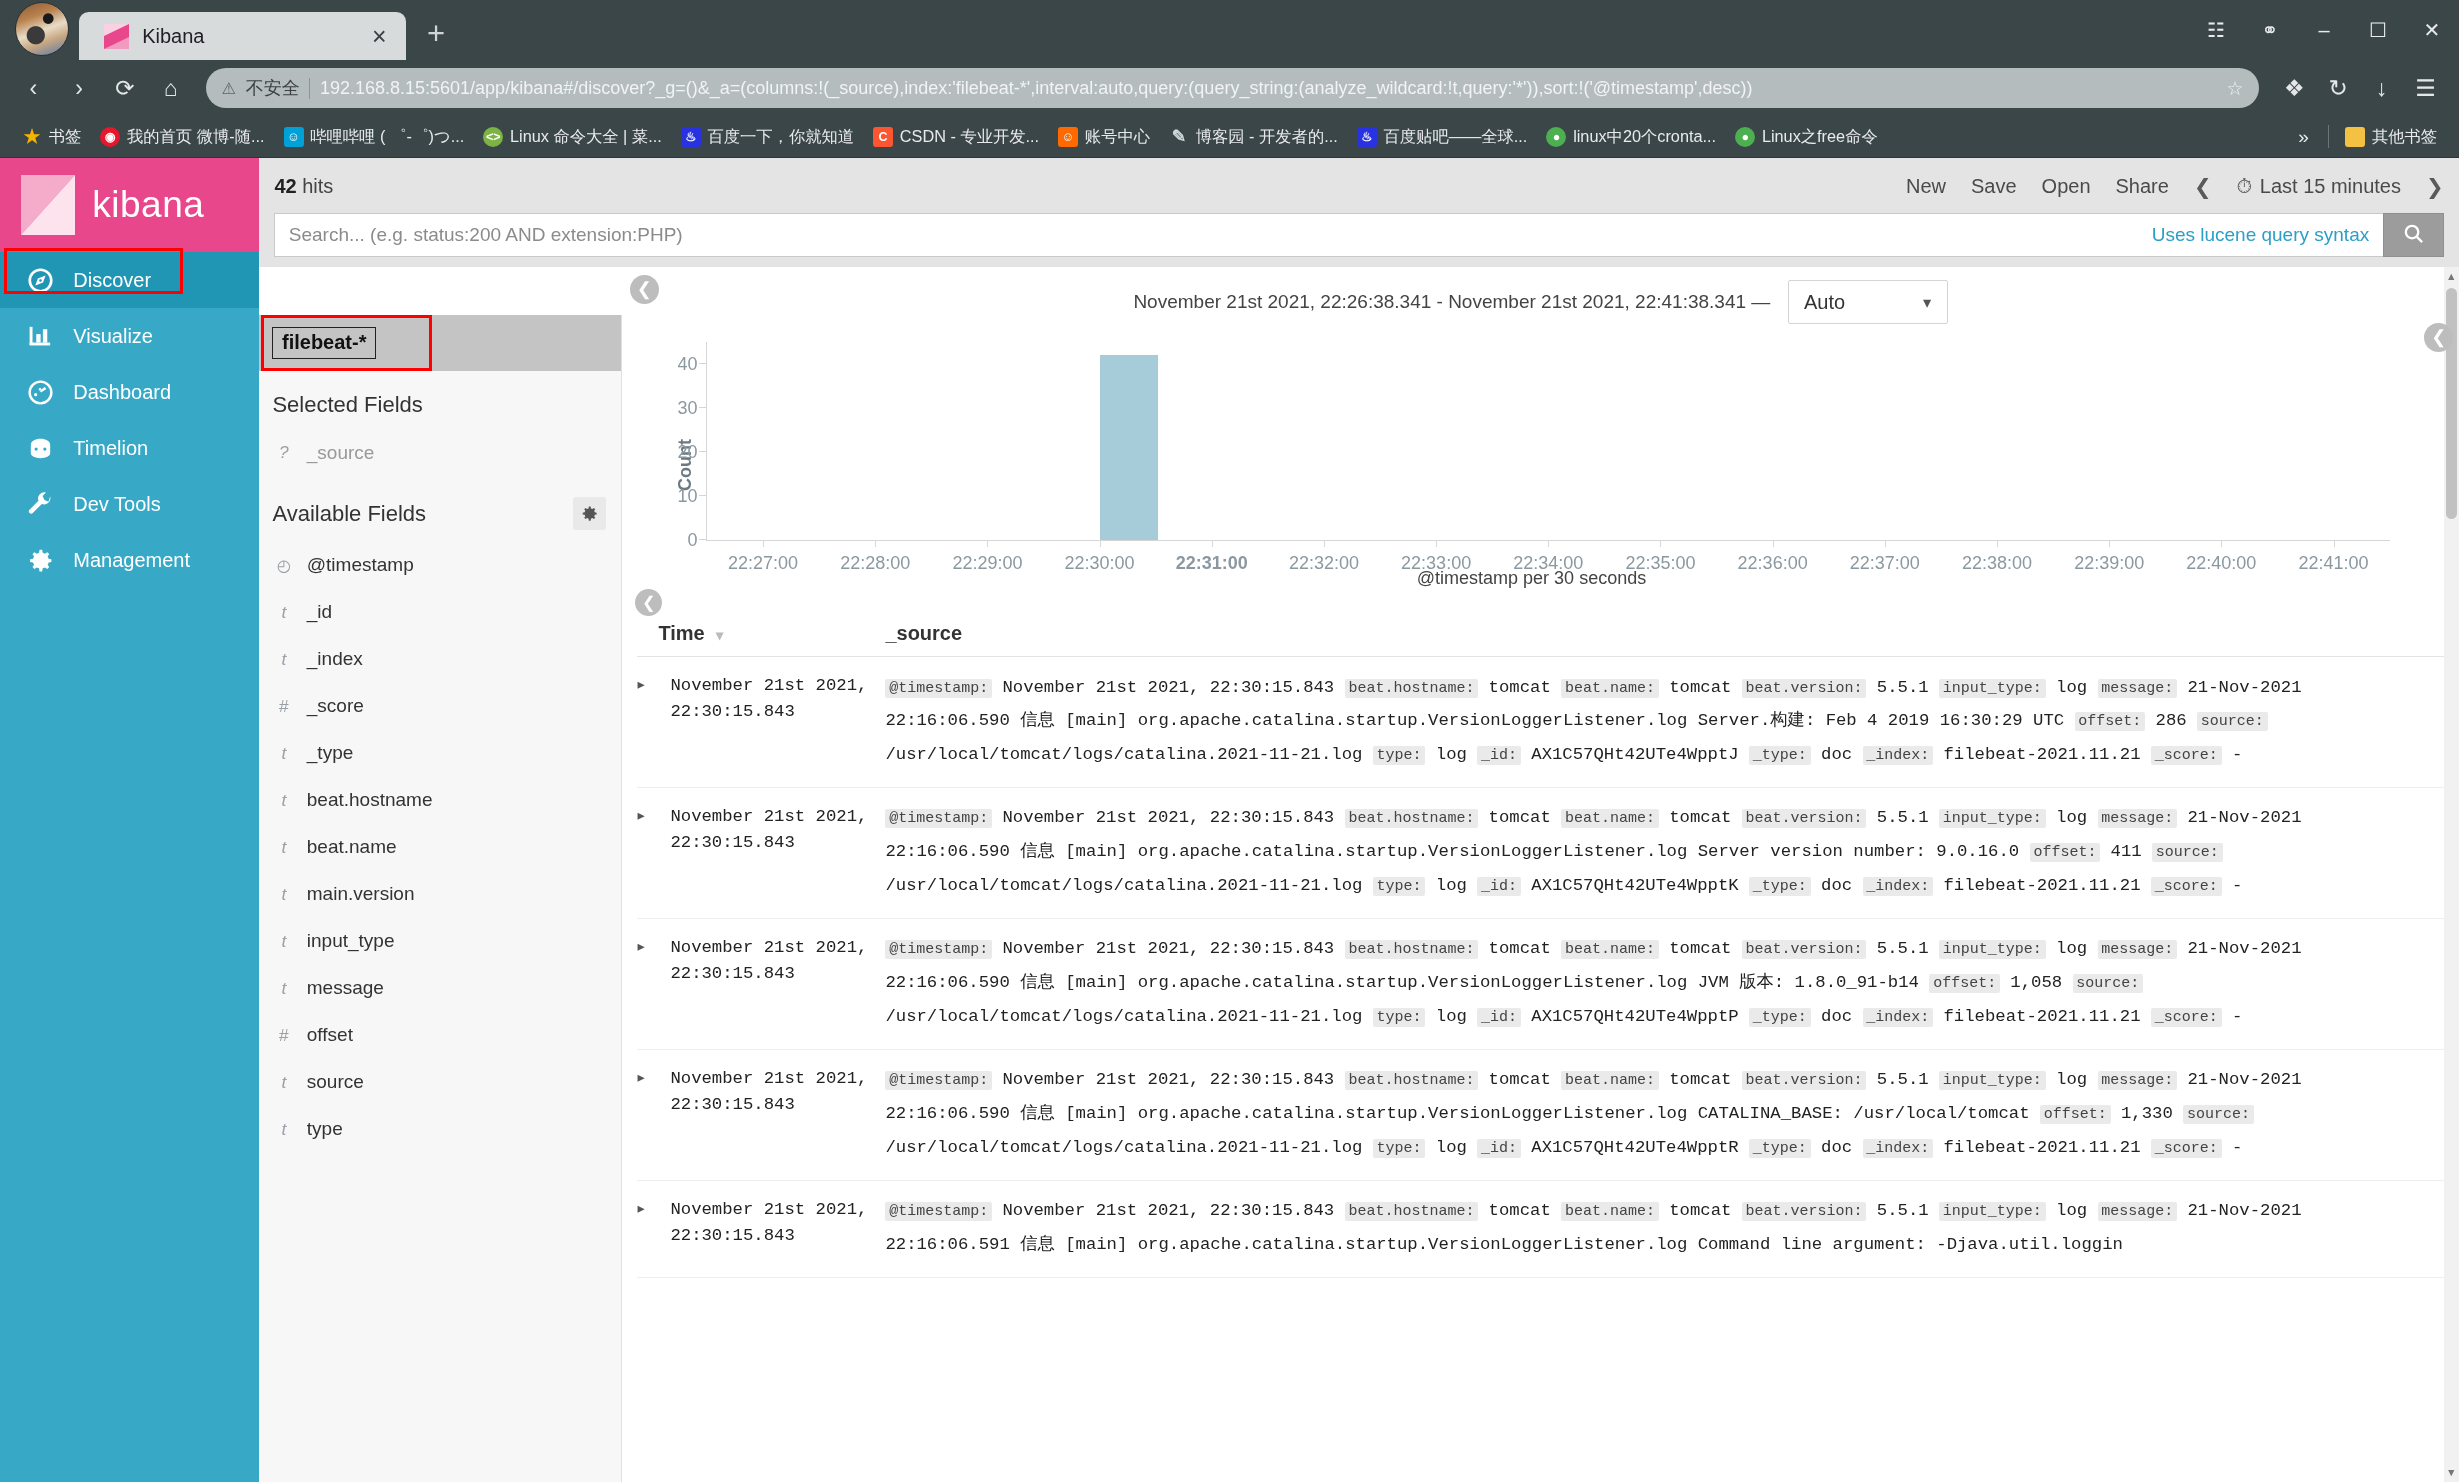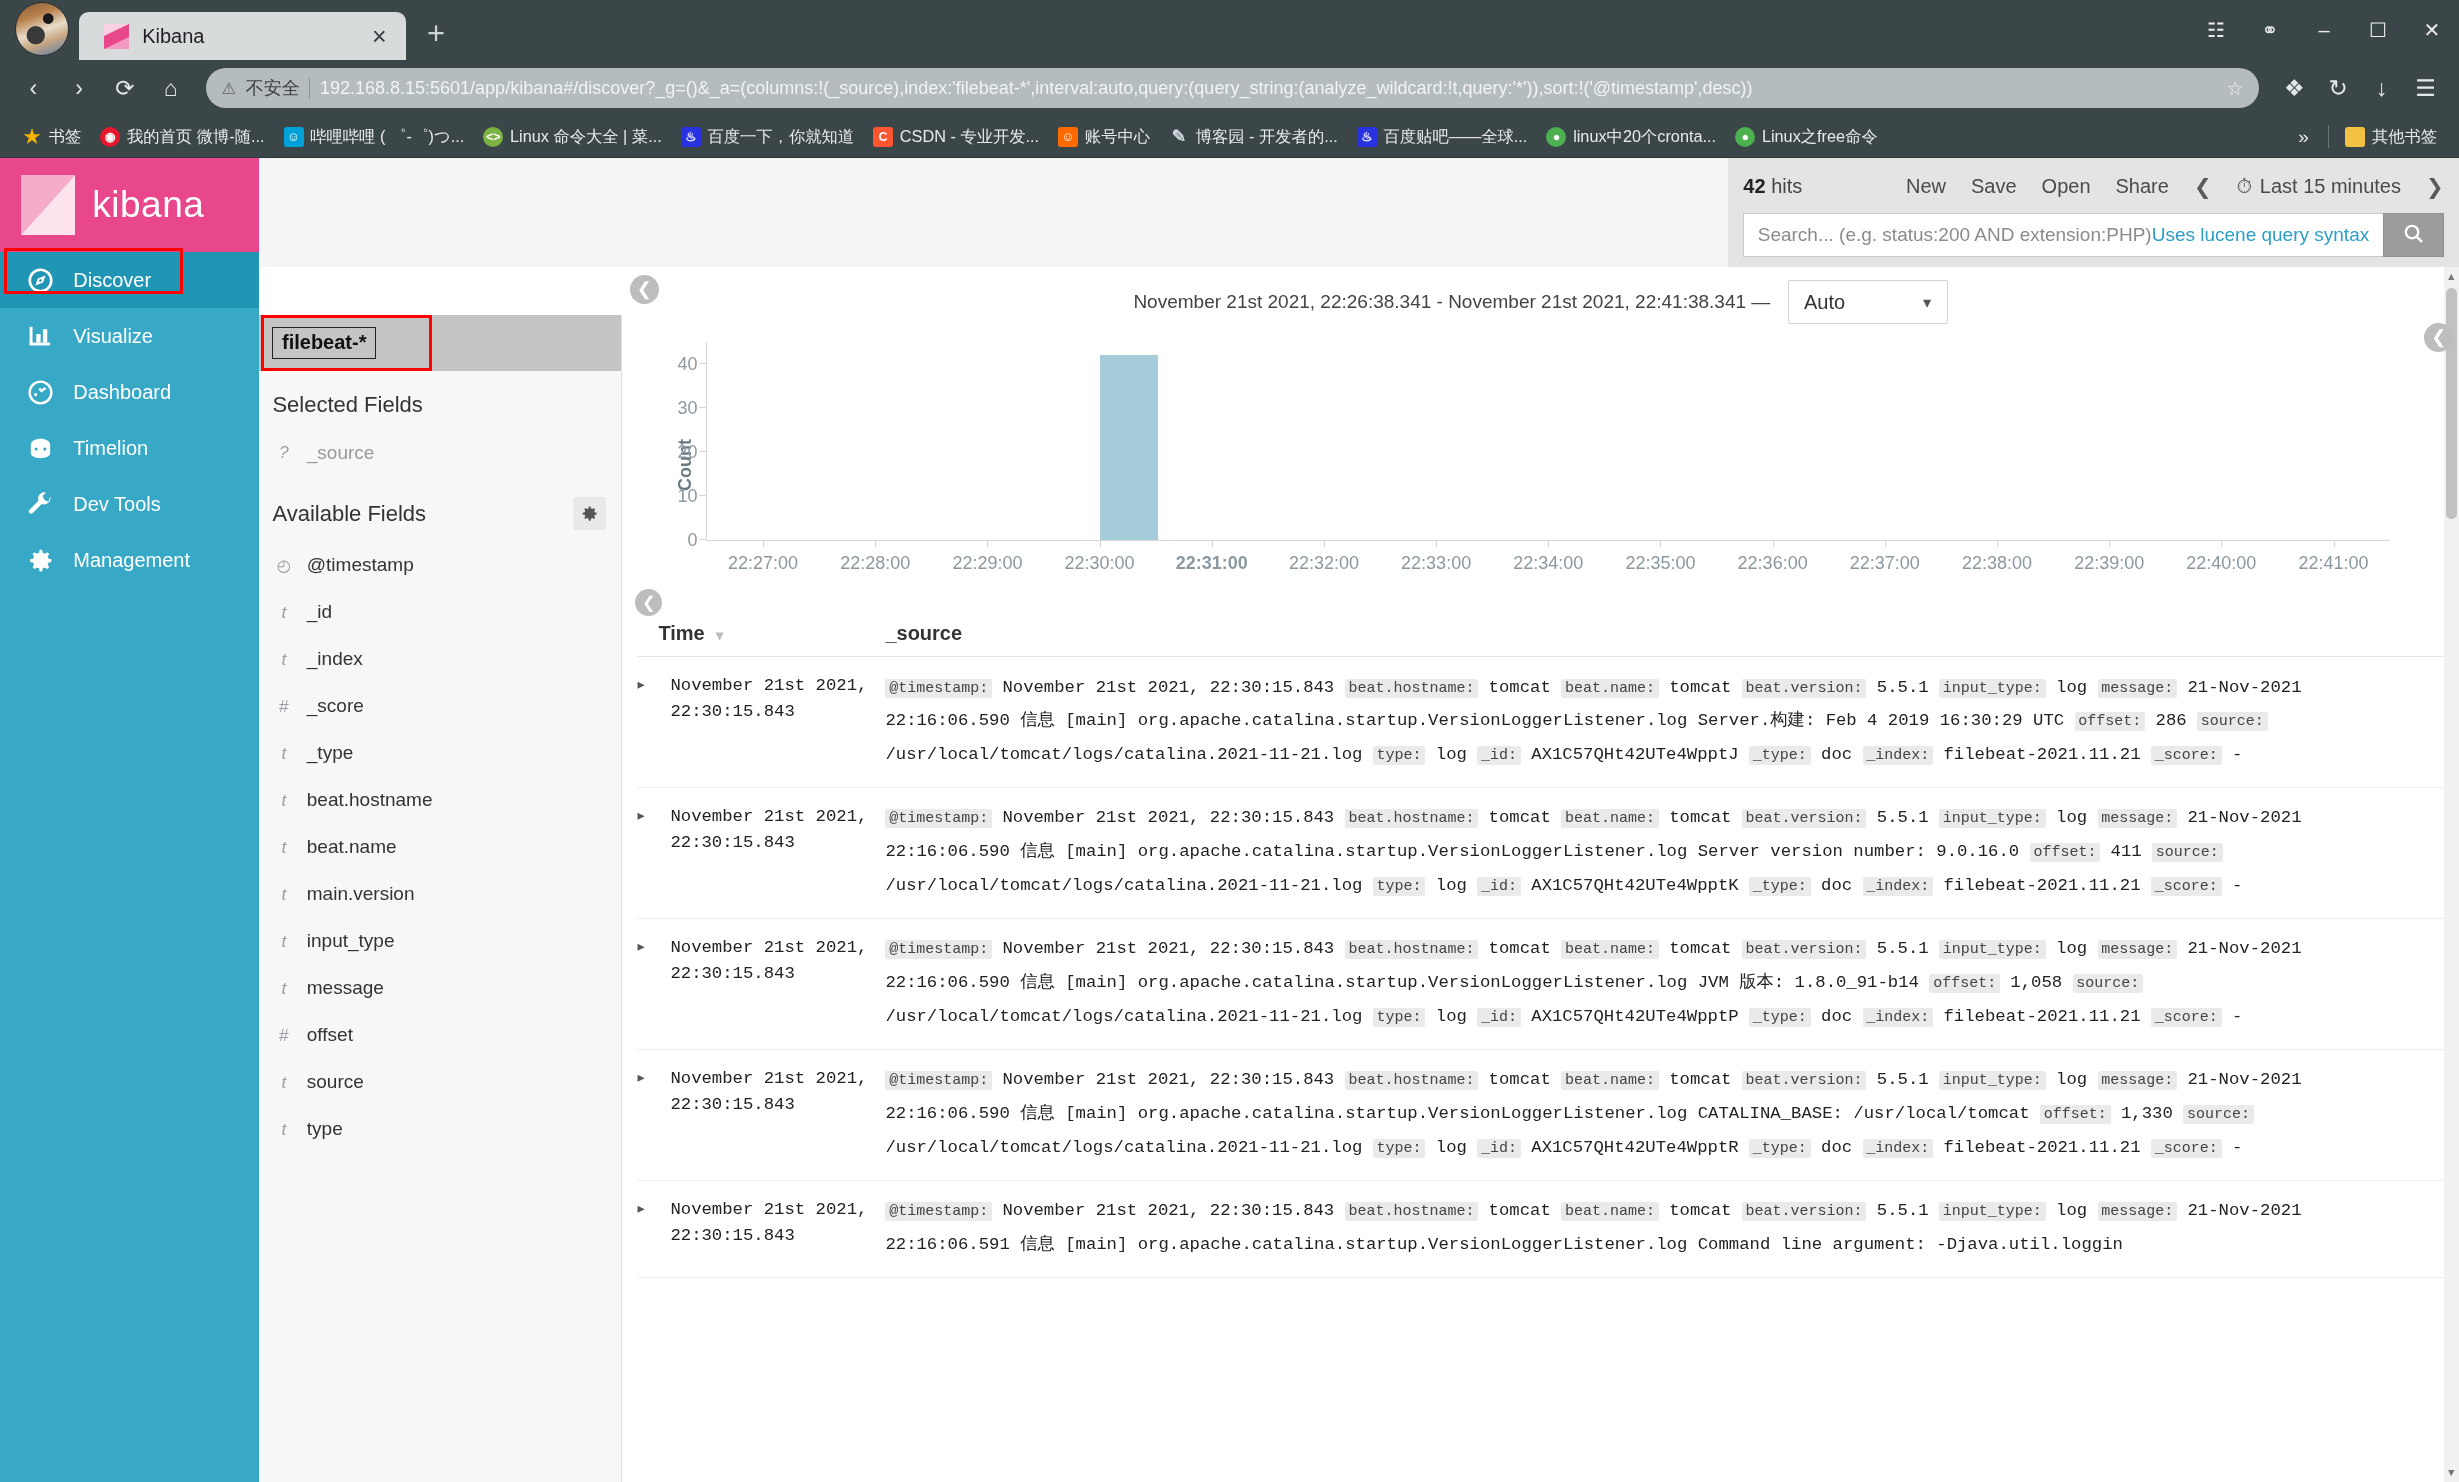--- a/index.html
+++ b/index.html
@@ -110,21 +110,21 @@
   .knav-bottom { margin-top: auto; height: 61px; display: flex; align-items: center;
                  gap: 15.4px; padding-left: 25px; color: #fff; font-size: 19px;
                  background: #37a9c6; }
   .hl-discover {
     position: absolute; left: 3.8px; top: 90px; width: 179px; height: 46px;
     border: 3.8px solid #ff0000; pointer-events: none;
   }
 
   
   .kmain { flex: 1; display: flex; flex-direction: column; min-width: 0;
-           background: #f5f5f5; position: relative; align-items: flex-end; }
+           background: #f5f5f5; position: relative; }
 
   .ktop { background: #e4e4e4; padding: 9.6px 15.4px 0 15.4px; }
   .ktop-row1 { display: flex; align-items: center; height: 38px; }
   .hits { font-size: 20px; color: #444; }
   .hits b { font-weight: bold; color: #222; }
   .ktop-actions { margin-left: auto; display: flex; align-items: center; gap: 25px;
                   font-size: 20px; color: #4a4a4a; }
   .ktop-actions .tnav { font-size: 21px; color: #5a5a5a; }
   .timepick { display: flex; align-items: center; gap: 7.7px; color: #4a4a4a; }
 
@@ -566,20 +566,21 @@
                   <div class="xtick" style="left: 83.3333%;">22:39:00</div>
                   <div class="xtickmark" style="left: 83.3333%;"></div>
                   <div class="xtick" style="left: 90%;">22:40:00</div>
                   <div class="xtickmark" style="left: 90%;"></div>
                   <div class="xtick" style="left: 96.6667%;">22:41:00</div>
                   <div class="xtickmark" style="left: 96.6667%;"></div>
                   <div class="bars">
                     <div class="bar" style="left: 23.3333%; width: 3.46667%; height: 93.3333%; background: rgb(165, 204, 216);"></div>
                   </div>
                 </div>
+              <div class="xlabel">@timestamp per 30 seconds</div>
             </div>
           </div>
 
           <div class="collapse-up">❮</div>
 
           <div class="doctable">
             <div class="dthead">
               <div class="dth time">
                 <span>Time</span>
                 <span class="caret-dn">▾</span>

